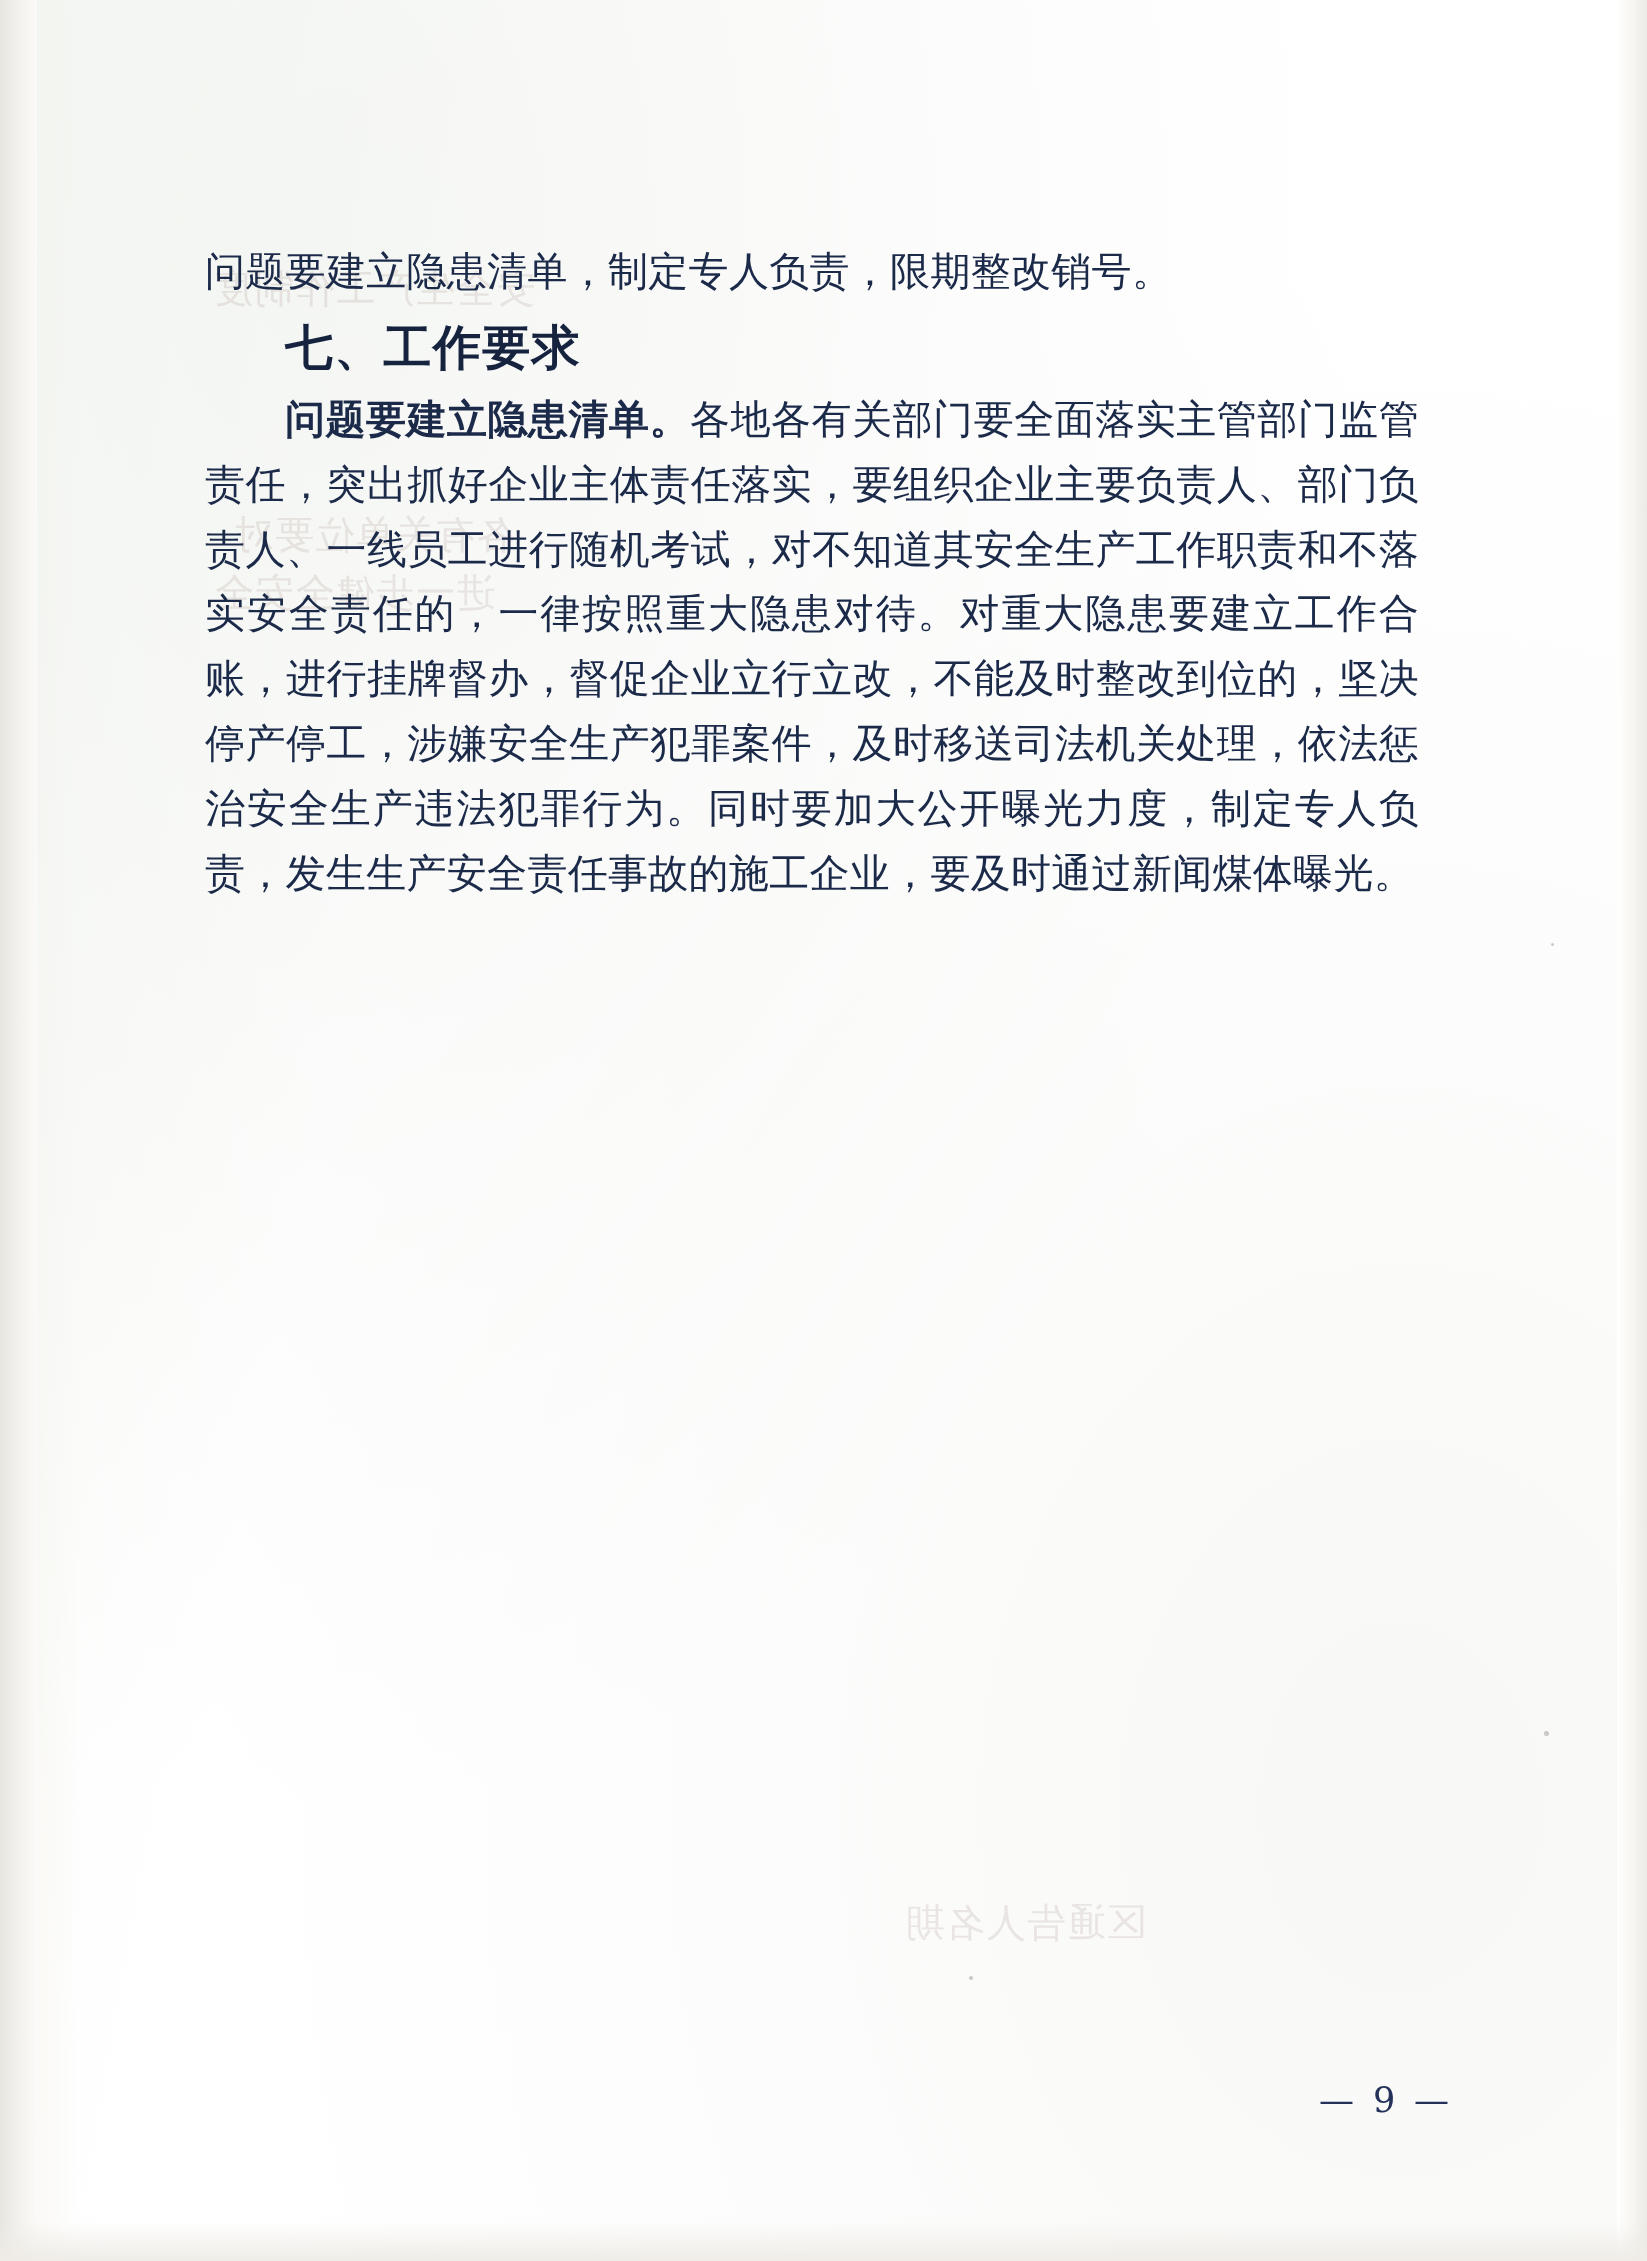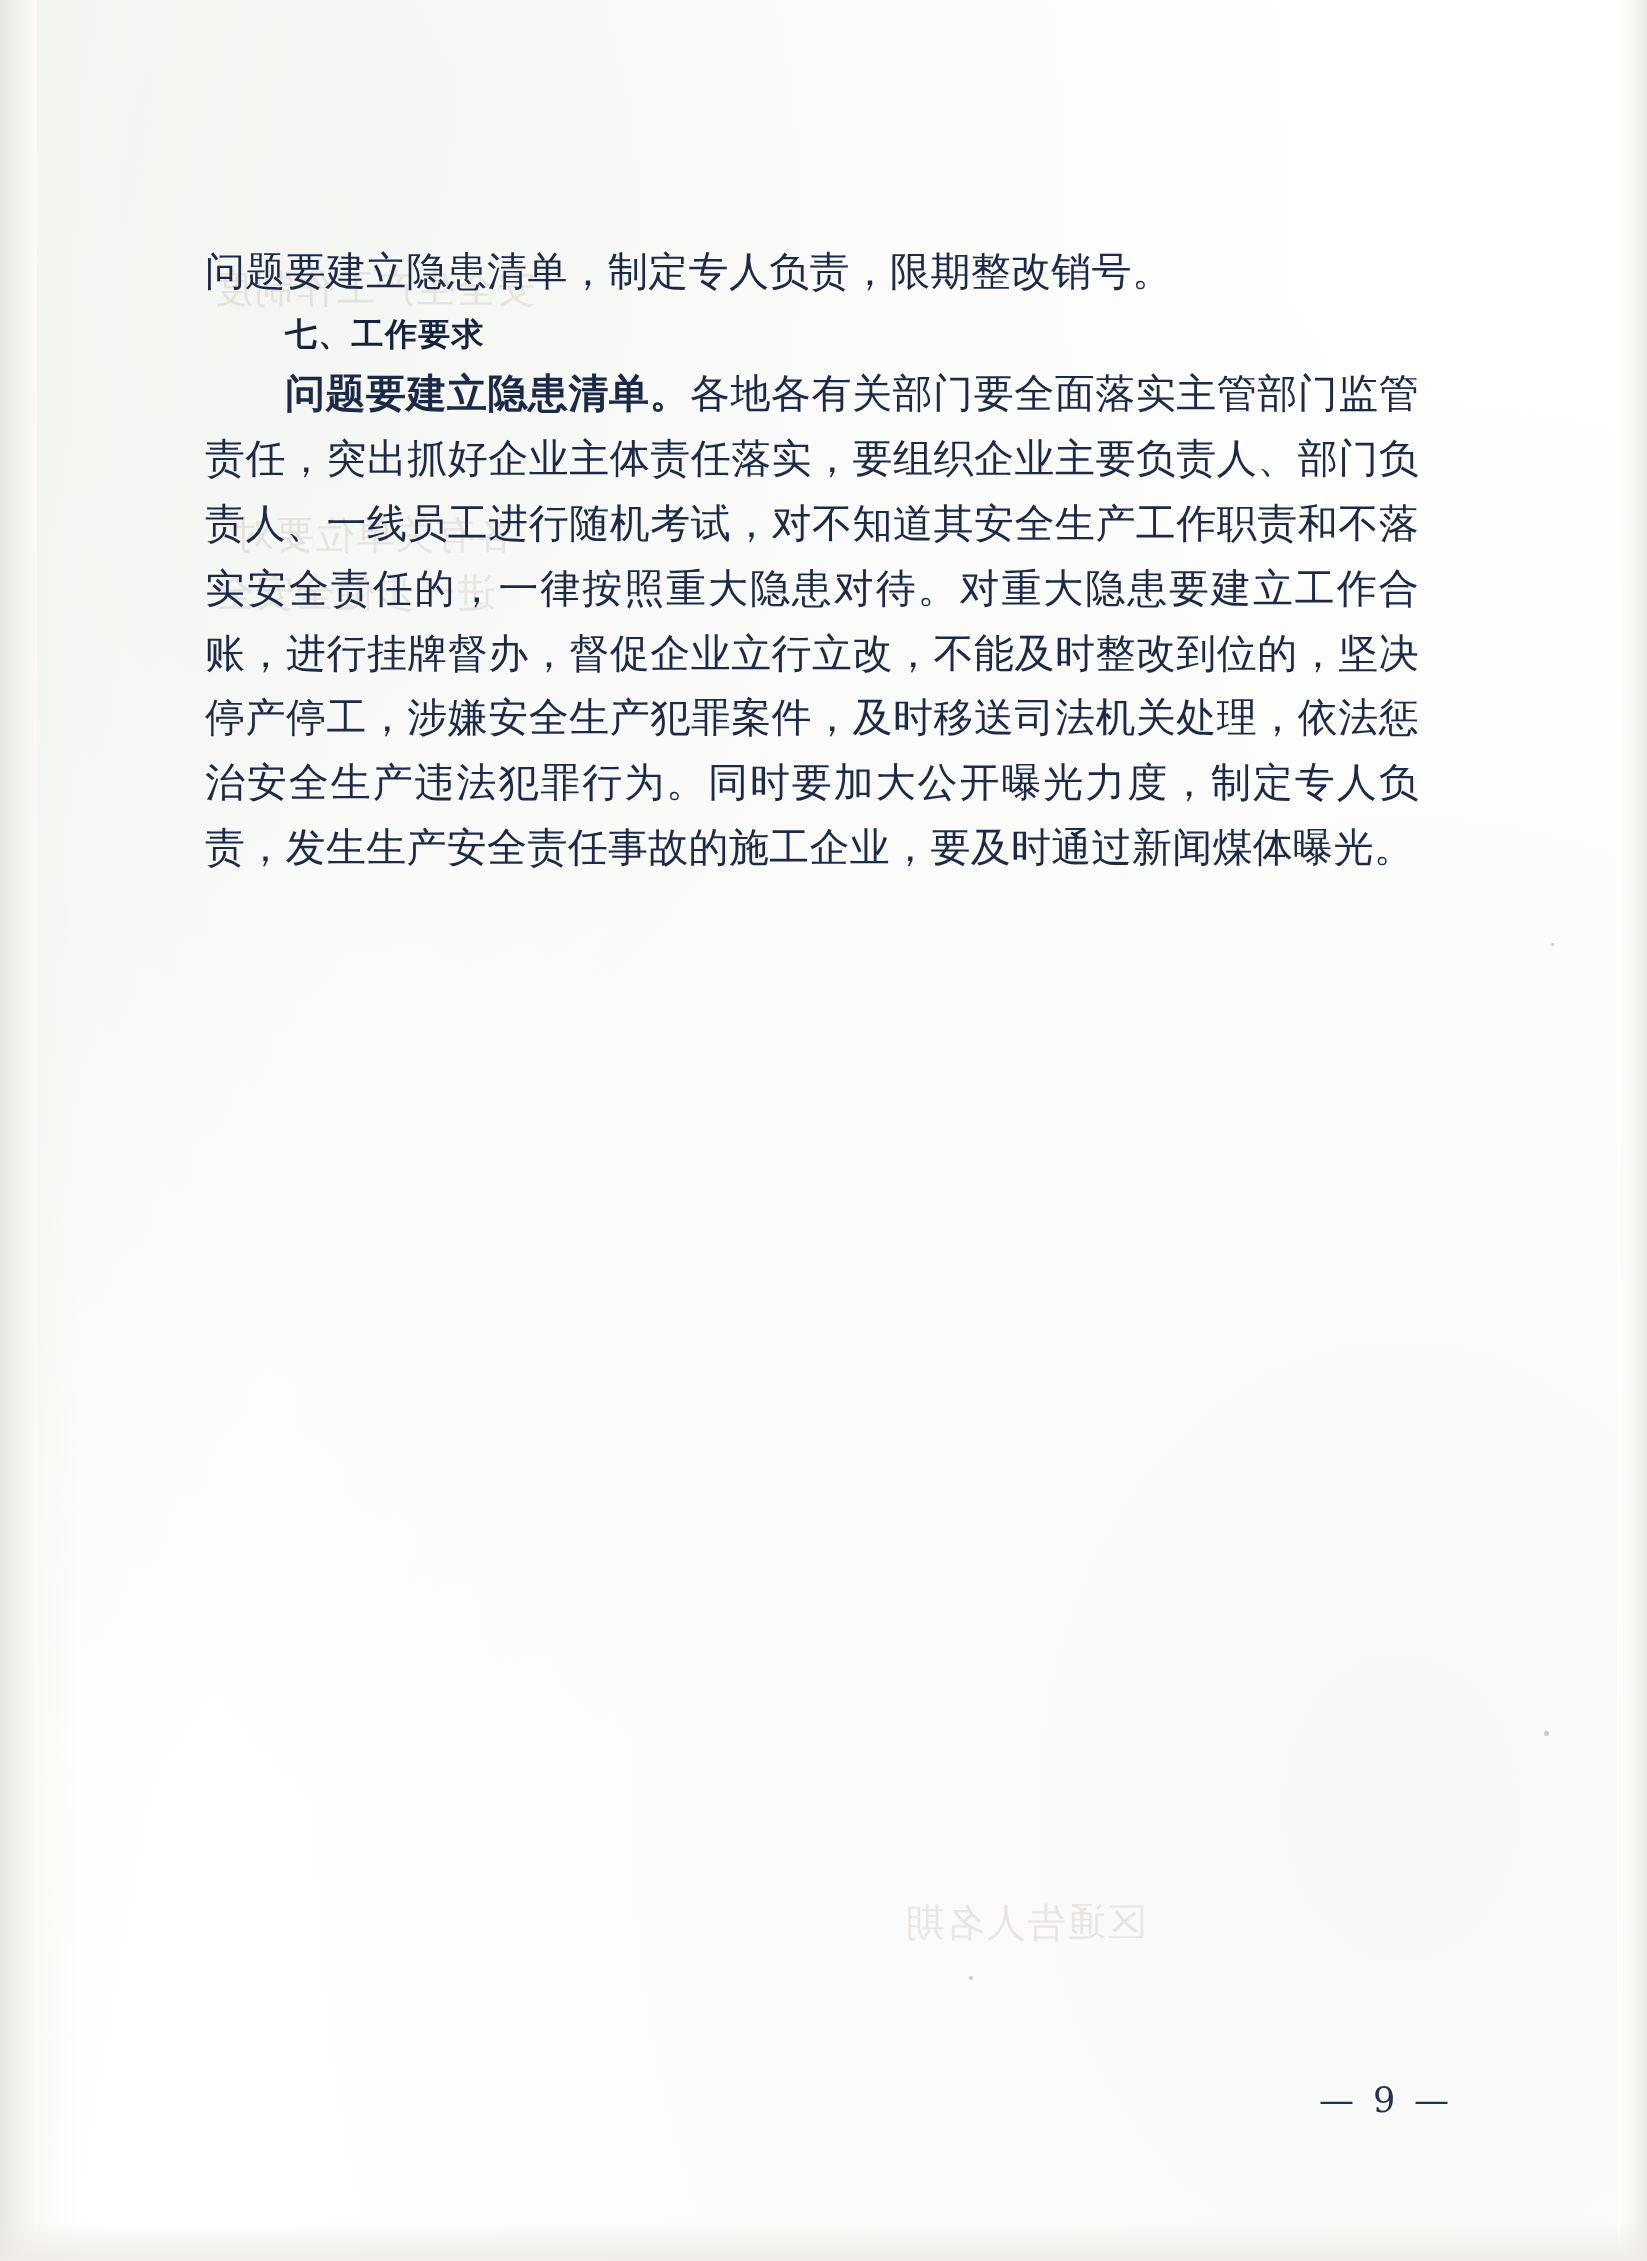--- a/index.html
+++ b/index.html
@@ -72,21 +72,21 @@
     color: #1c2a4a;
     margin: 0 0 2.6px 0;
     text-align: justify;
     text-justify: inter-character;
     font-family: "DejaVu Serif", serif;
   }
   .indent {
     text-indent: 80px;
   }
   .heading {
-    font-size: 32px;
+    font-size: 48px;
     line-height: 1.6;
     color: #16233f;
     font-weight: bold;
     text-indent: 80px;
     margin: 5.2px 0 1.3px 0;
     letter-spacing: 1.3px;
   }
   .lead {
     font-weight: bold;
   }

